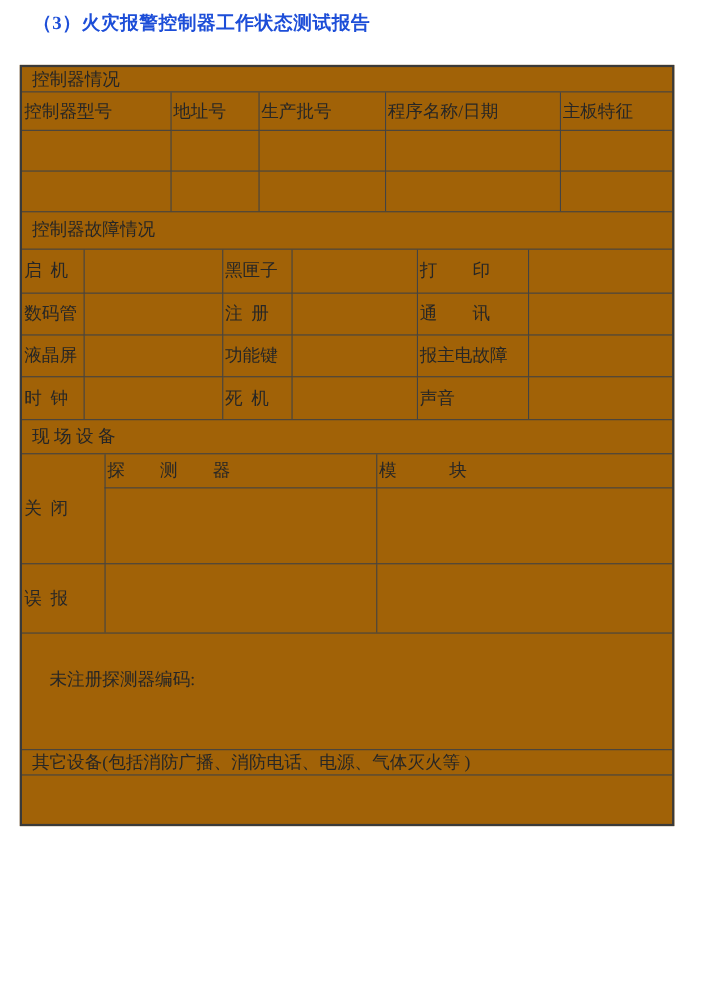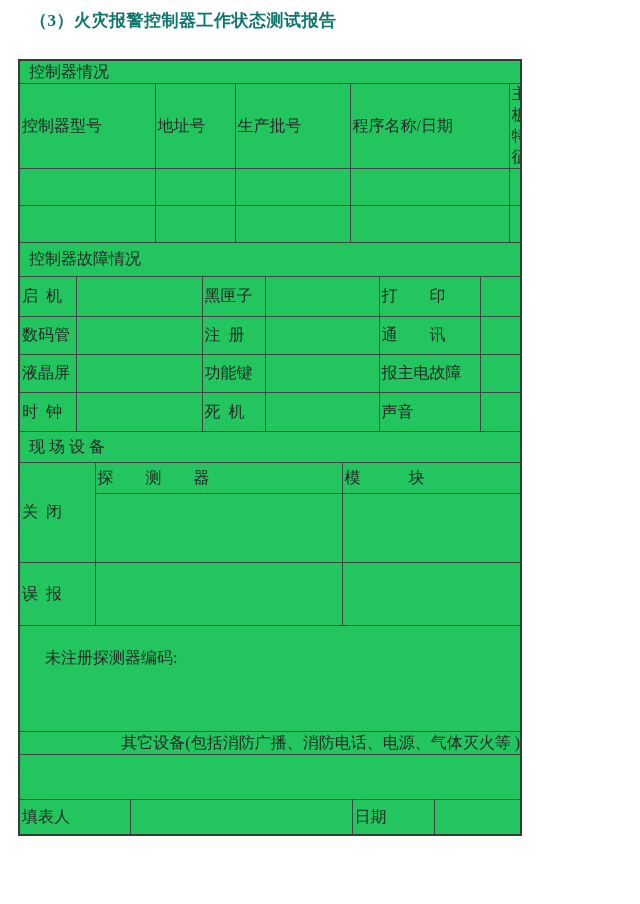--- a/index.html
+++ b/index.html
@@ -5,37 +5,37 @@
   html, body { margin: 0; padding: 0; background: #ffffff; }
   body {
     width: 640px; height: 904px; overflow: hidden;
     font-family: "Liberation Serif", "DejaVu Serif", serif;
     color: #262626; font-size: 16px;
     -webkit-font-smoothing: antialiased;
   }
   .title {
     margin: 9px 0 0 30px;
     font-size: 17px; font-weight: bold; letter-spacing: 0.5px;
-    color: #0f766e; white-space: pre-wrap;
+    color: #1d4ed8; white-space: pre-wrap;
   }
   .formwrap {
     box-sizing: border-box;
     margin: 27px 0 0 18px;
-    width: 504px;
+    width: 595px;
     border: 2px solid #3a3a3a;
-    background: #22c55e;
+    background: #a16207;
   }
   .formwrap > div + div { border-top: 1px solid #434343; }
   .secline { box-sizing: border-box; padding-left: 9px; display: flex; align-items: center; white-space: pre-wrap; }
   .h22 { height: 22px; }
   .h34s { height: 34px; }
   .h31 { height: 31px; }
-  .h23 { height: 23px; justify-content: flex-end; }
+  .h23 { height: 23px; }
   .h44 { height: 44px; }
-  .tallcell { box-sizing: border-box; padding: 4px 9px; white-space: pre-wrap; }
+  .tallcell { box-sizing: border-box; padding: 14px 9px; white-space: pre-wrap; }
   .h106 { height: 106px; }
   .h71 { height: 71px; }
 
   table { border-collapse: collapse; table-layout: fixed; width: 100%; border: hidden; }
   td { border: 1px solid #434343; padding: 0 2px; overflow: hidden; white-space: pre-wrap; }
   td.c { text-align: left; }
   tr.h34 > td { height: 34px; }
   tr.h36 > td { height: 36px; }
   tr.h39 > td { height: 39px; margin-left: 44px; }
   tr.h37 > td { height: 37px; }
@@ -175,32 +175,14 @@
     <span>未注册探测器编码:</span>
   </div>
 
   <div class="secline h23">
     <span>其它设备(包括消防广播、消防电话、电源、气体灭火等 )</span>
   </div>
 
   <div class="h44"></div>
 
 
-  <div>
-    <table>
-      <colgroup>
-        <col style="width:110px">
-          <col style="width:222px">
-          <col style="width:82px">
-          <col>
-      </colgroup>
-      <tbody>
-          <tr class="h34">
-        <td class="c">填表人</td>
-        <td></td>
-        <td class="c">日期</td>
-        <td></td>
-      </tr>
-    </tbody>
-      </table>
-  </div>
 
 </div>
 
 </body></html>

